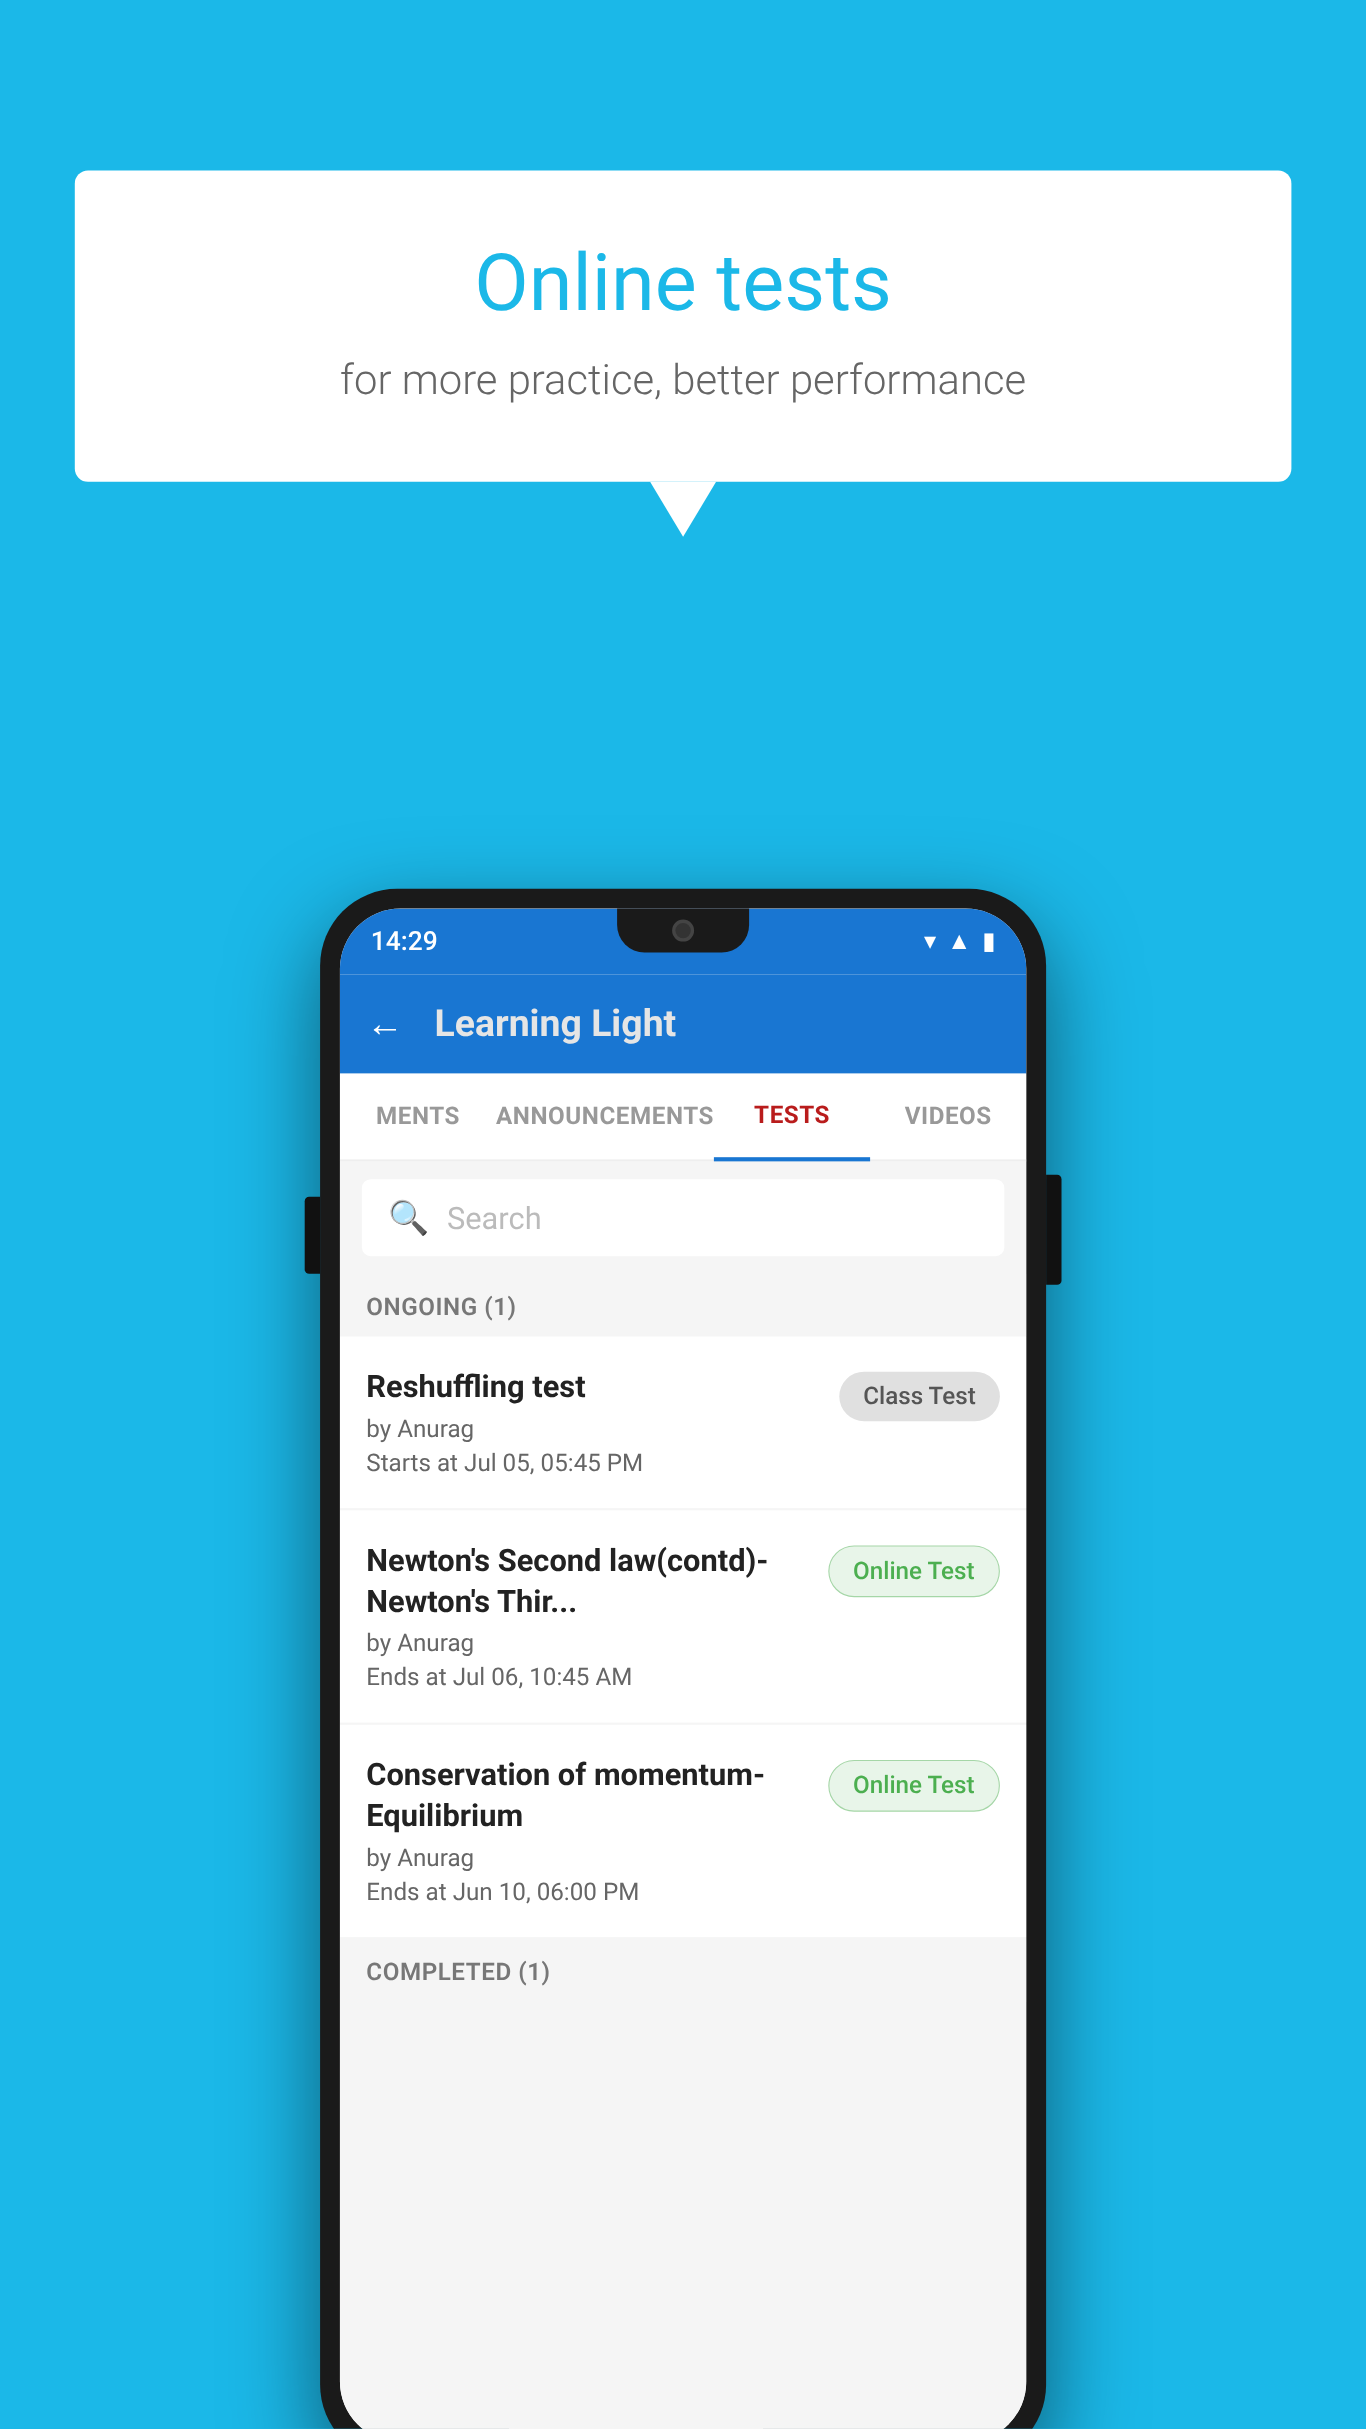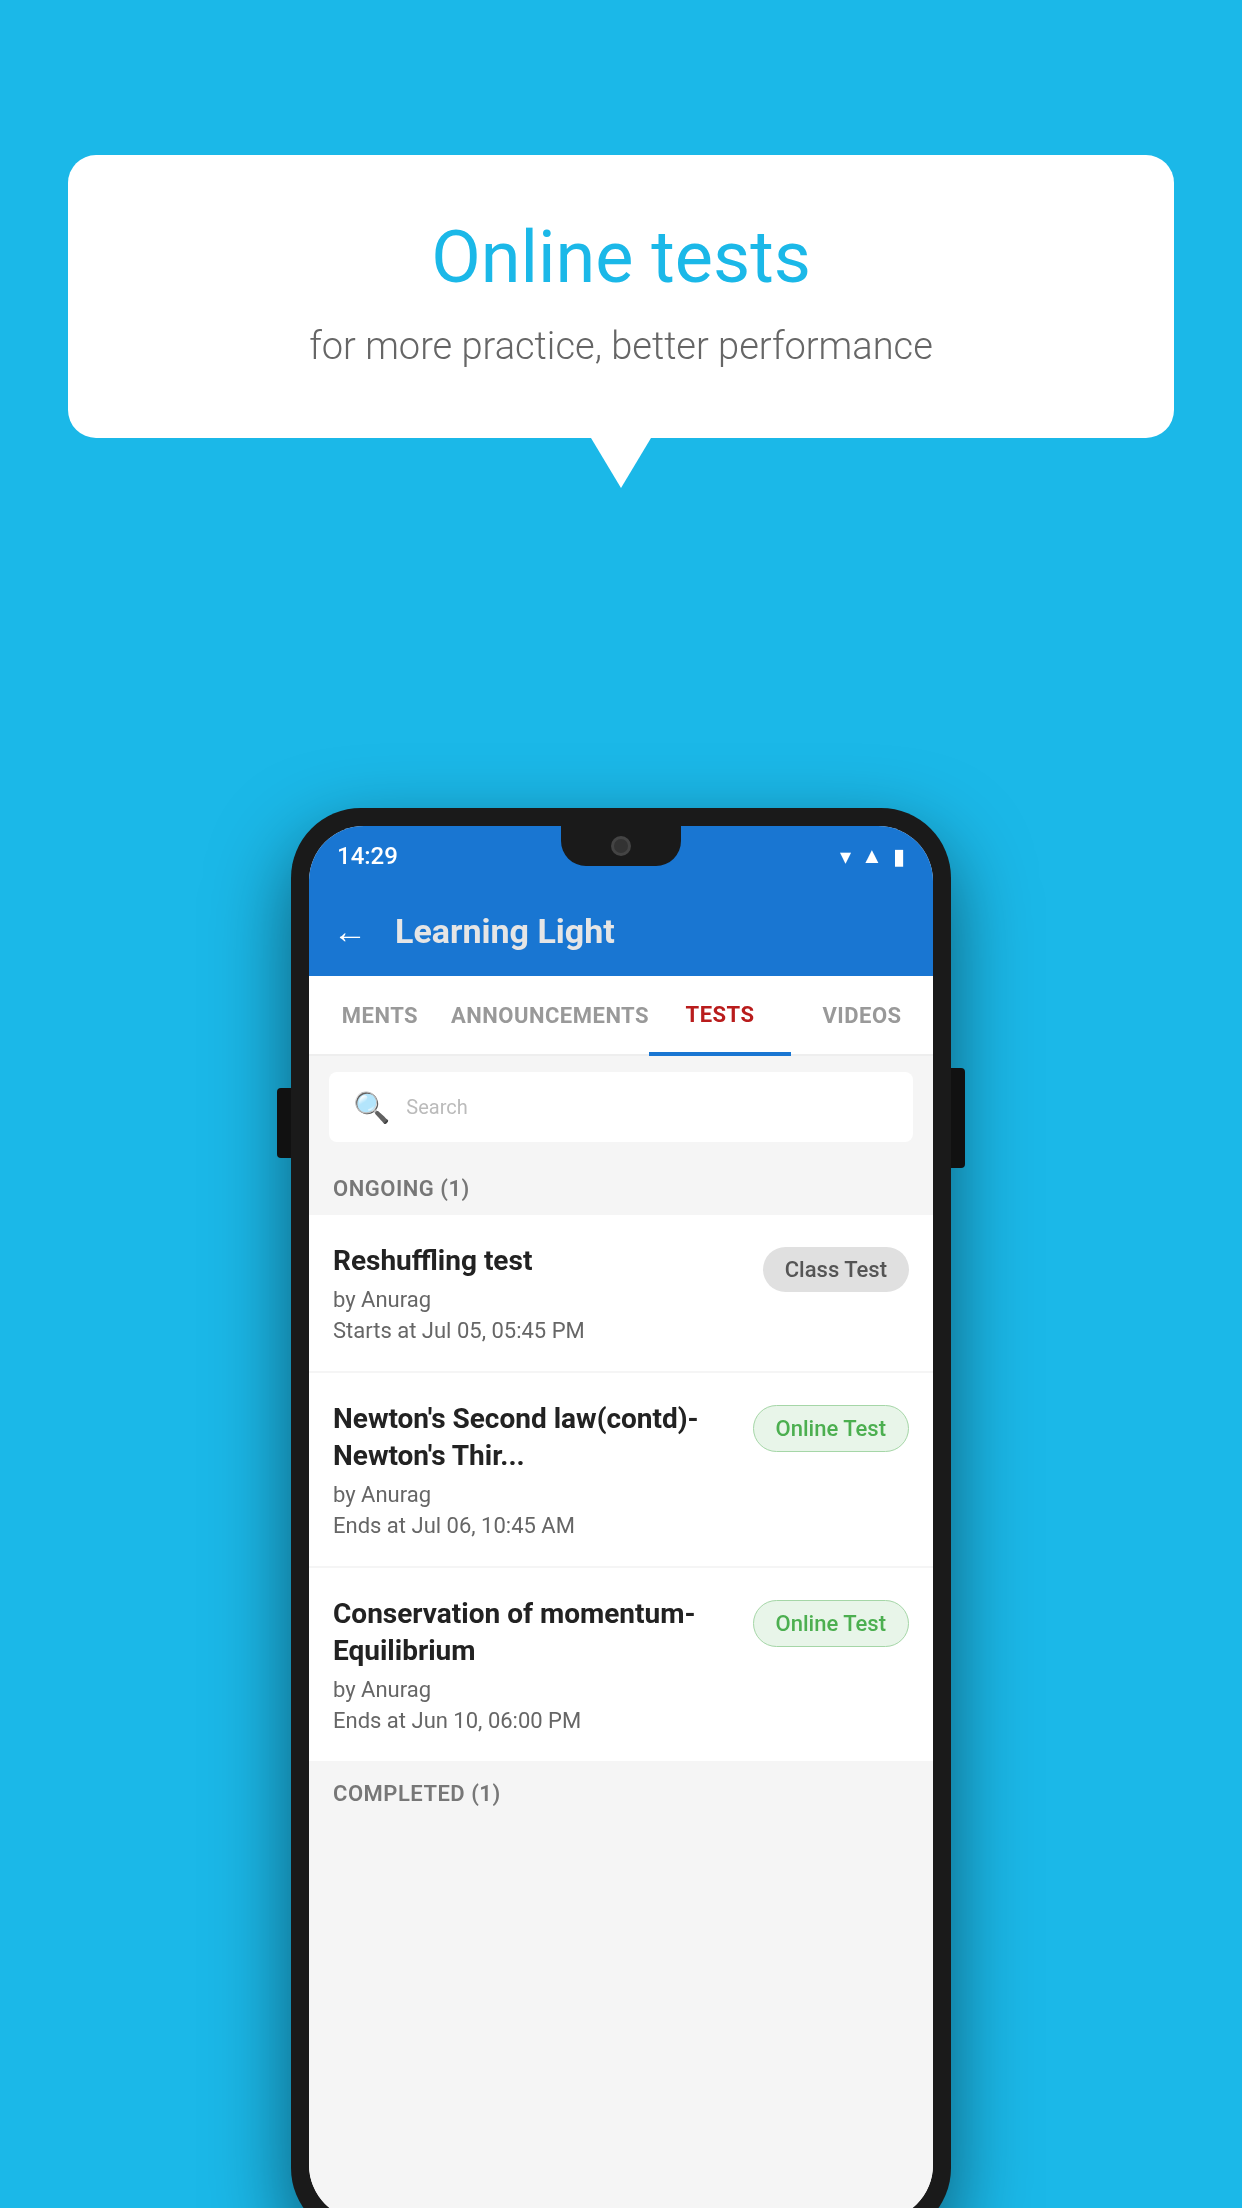--- a/index.html
+++ b/index.html
@@ -20,21 +20,21 @@
       top: 155px;
       left: 68px;
       right: 68px;
       display: flex;
       flex-direction: column;
       align-items: center;
     }
 
     .speech-bubble {
       background: white;
-      border-radius: 28px;
+      border-radius: 12px;
       padding: 60px 80px 70px;
       width: 100%;
       text-align: center;
       position: relative;
     }
 
     .speech-bubble-title {
       color: #1bb8e8;
       font-size: 72px;
       font-weight: 400;
@@ -229,21 +229,21 @@
       gap: 16px;
     }
 
     .search-icon {
       color: #999;
       font-size: 30px;
     }
 
     .search-text {
       color: #bbb;
-      font-size: 20px;
+      font-size: 28px;
     }
 
     
     .content {
       flex: 1;
       overflow: hidden;
       background: #f5f5f5;
     }
 
     .section-header {

